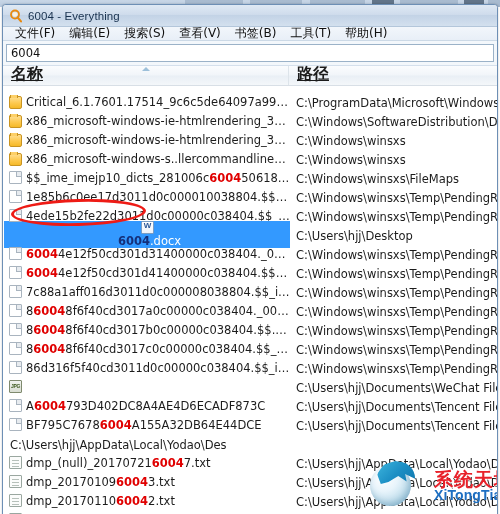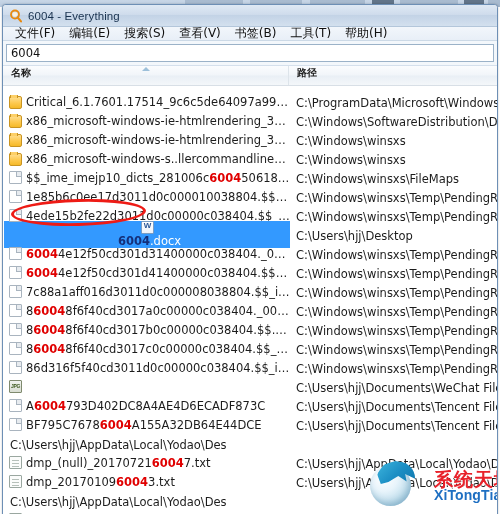--- a/index.html
+++ b/index.html
@@ -82,26 +82,27 @@
   }
 
   
   .colhead{
     height:20px;display:flex;
     background:linear-gradient(to bottom,#fbfcfe 0%,#f1f5f9 48%,#e9eff5 52%,#f4f7fa 100%);
     border-bottom:1px solid #d8dfe6;
     position:relative;
   }
   .colhead .ch{
-    display:flex;align-items:flex-start;
-    font-size:10px;color:#1b1b1b;font-weight:bold;
+    display:flex;align-items:flex-end;
+    font-size:16px;color:#1b1b1b;font-weight:bold;
     padding-left:8px;position:relative;
     font-family:"DejaVu Sans","Liberation Sans",sans-serif;
     border-right:1px solid #dde4ea;
     height:100%;
+    text-decoration:underline;
   }
   .ch.name{width:286px;}
   .ch.path{flex:1;border-right:none;}
   .sortarrow{
     position:absolute;left:50%;top:1px;margin-left:-4px;
     width:0;height:0;border-left:4px solid transparent;border-right:4px solid transparent;
     border-bottom:4px solid #9dc0da;
   }
   .listclip{
     position:absolute;left:1px;right:0;top:87px;bottom:0;overflow:hidden;
@@ -406,20 +407,24 @@
             <div class="cell-path"><span class="pt">C:\Users\hjj\AppData\Local\Yodao\Des</span></div>
           </div>
           <div class="row">
             <div class="cell-name">
               <span class="ic ic-txt"></span>
               <span class="nm">dmp_20170109<span class="hl">6004</span>3.txt</span>
             </div>
             <div class="cell-path"><span class="pt">C:\Users\hjj\AppData\Local\Yodao\Des</span></div>
           </div>
           <div class="row">
+            <div class="cell-name">
+              <span class="ic ic-txt"></span>
+              <span class="nm">dmp_20170110<span class="hl">6004</span>2.txt</span>
+            </div>
             <div class="cell-path"><span class="pt">C:\Users\hjj\AppData\Local\Yodao\Des</span></div>
           </div>
           <div class="row">
             <div class="cell-name">
               <span class="ic ic-txt"></span>
               <span class="nm">dmp_20170112<span class="hl">6004</span>2.txt</span>
             </div>
             <div class="cell-path"><span class="pt">C:\Users\hjj\AppData\Local\Yodao\Des</span></div>
           </div>
         </div>

